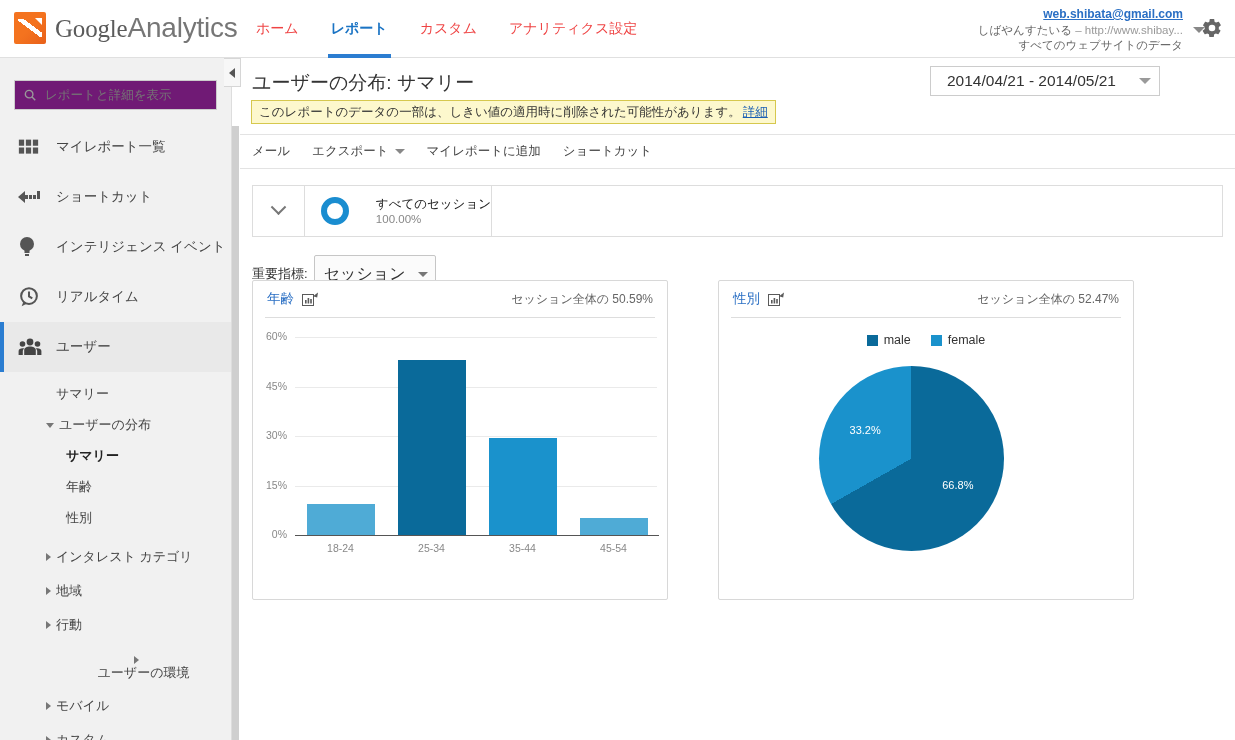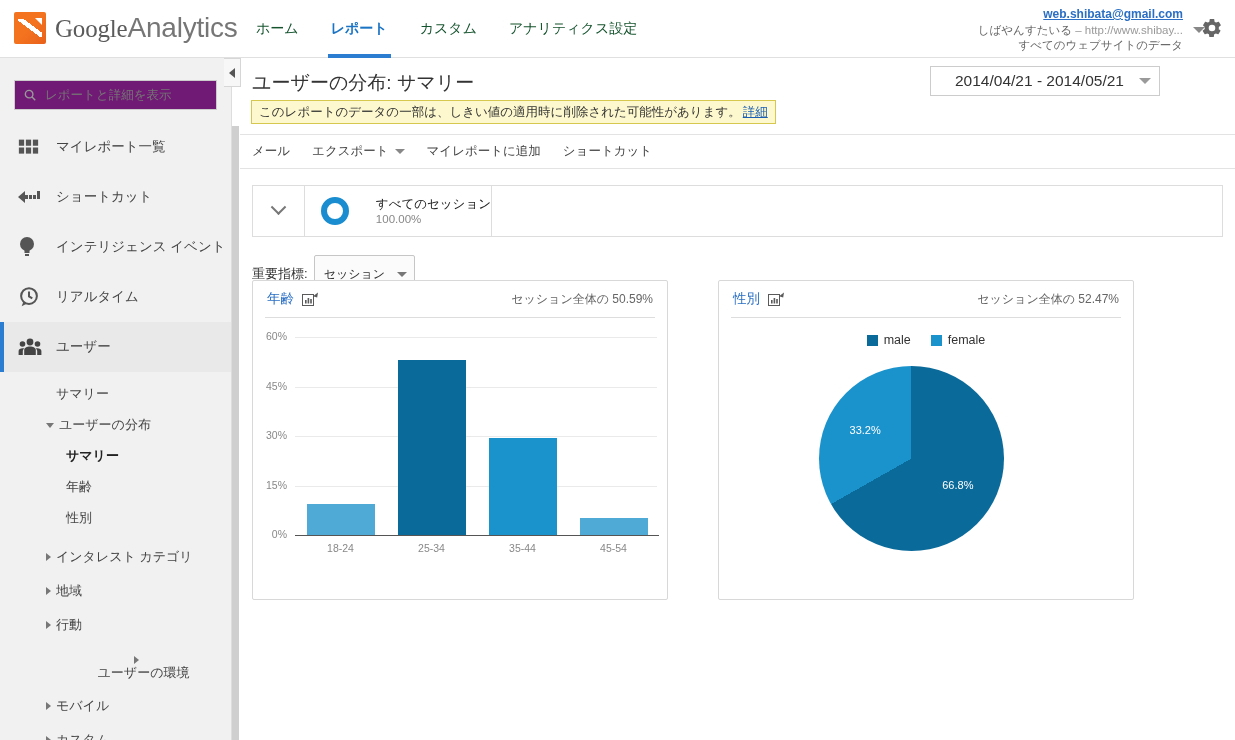--- a/index.html
+++ b/index.html
@@ -36,21 +36,21 @@
     width: 7px; height: 7px; background: #fff;
     clip-path: polygon(100% 0, 100% 100%, 0 0);
   }
   .brand-text { font-size: 21px; color: #5a5a5a; letter-spacing: -0.2px; white-space: nowrap; }
   .brand-text .g { font-family: "Liberation Serif", "DejaVu Serif", serif; font-size: 25px; color: #5b5b5b; }
   .brand-text .a { font-size: 28px; color: #767676; }
 
   .topnav { position: absolute; left: 240px; top: 0; height: 58px; display: flex; align-items: center; }
   .topnav a {
     display: block; padding: 0 16px; height: 58px; line-height: 56px;
-    font-size: 14px; color: #14532d; text-decoration: none; position: relative;
+    font-size: 14px; color: #ef4444; text-decoration: none; position: relative;
   }
   .topnav a.active { color: #1b74c4; font-weight: bold; }
   .topnav a.active:after {
     content: ""; position: absolute; left: 13px; right: 13px; bottom: 0; height: 4px; background: #2b7dd1;
   }
 
   .acct { position: absolute; right: 52px; top: 7px; text-align: right; line-height: 15px; }
   .acct-email { font-size: 12px; color: #2a6fc4; font-weight: bold; text-decoration: underline; }
   .acct-line2 { font-size: 11.5px; color: #666; margin-top: 1px; }
   .acct-line2 .sep { color: #999; }
@@ -116,21 +116,21 @@
   .page-title { position: absolute; left: 12px; top: 12px; font-size: 19px; color: #333; }
   .warn {
     position: absolute; left: 11px; top: 42px; height: 24px;
     background: #fdf8cd; border: 1px solid #d6c84e; padding: 0 7px;
     display: flex; align-items: center; font-size: 12.5px; color: #333;
   }
   .warn a { color: #1a5fb4; margin-left: 2px; text-decoration: underline; }
   .daterange {
     position: absolute; right: 75px; top: 8px; height: 30px; min-width: 230px;
     background: #fff; border: 1px solid #ccc; display: flex; align-items: center;
-    justify-content: space-between; padding: 0 8px 0 24px;
+    justify-content: space-between; padding: 0 8px 0 16px;
   }
   .daterange span { font-size: 15.5px; color: #333; }
   .daterange .cv {
     width: 0; height: 0; margin-left: 14px;
     border-left: 6px solid transparent; border-right: 6px solid transparent; border-top: 6px solid #9a9a9a;
   }
 
   .toolbar { height: 34px; display: flex; align-items: center; padding-left: 12px; border-bottom: 1px solid #e3e3e3; background: #fff; }
   .toolbar a { font-size: 12.5px; color: #444; margin-right: 22px; text-decoration: none; display: flex; align-items: center; }
   .toolbar a .cv {
@@ -153,21 +153,21 @@
     border: 6px solid #1a8dd0; margin-right: 12px; flex: 0 0 28px; box-sizing: border-box;
   }
   .seg-name { font-size: 12.5px; color: #222; line-height: 15px; }
   .seg-pct { font-size: 11.5px; color: #888; line-height: 14px; }
 
   .metricrow { margin: 18px 0 0 12px; display: flex; align-items: center; }
   .metricrow .lbl { font-size: 13px; color: #333; margin-right: 6px; }
   .metric-select {
     height: 38px; min-width: 74px; border: 1px solid #c6c6c6; background: #fbfbfb;
     display: flex; align-items: center; justify-content: space-between; padding: 0 7px 0 9px;
-    font-size: 12px; color: #333; border-radius: 2px;
+    font-size: 16px; color: #333; border-radius: 2px;
   }
   .metric-select .cv {
     width: 0; height: 0; margin-left: 12px;
     border-left: 5px solid transparent; border-right: 5px solid transparent; border-top: 5px solid #777;
   }
 
   .panels { position: absolute; left: 12px; top: 222px; display: flex; }
   .panel { border: 1px solid #d8d8d8; background: #fff; border-radius: 2px; position: relative; }
   .panel-age { width: 416px; height: 320px; margin-right: 50px; }
   .panel-gender { width: 416px; height: 320px; }

